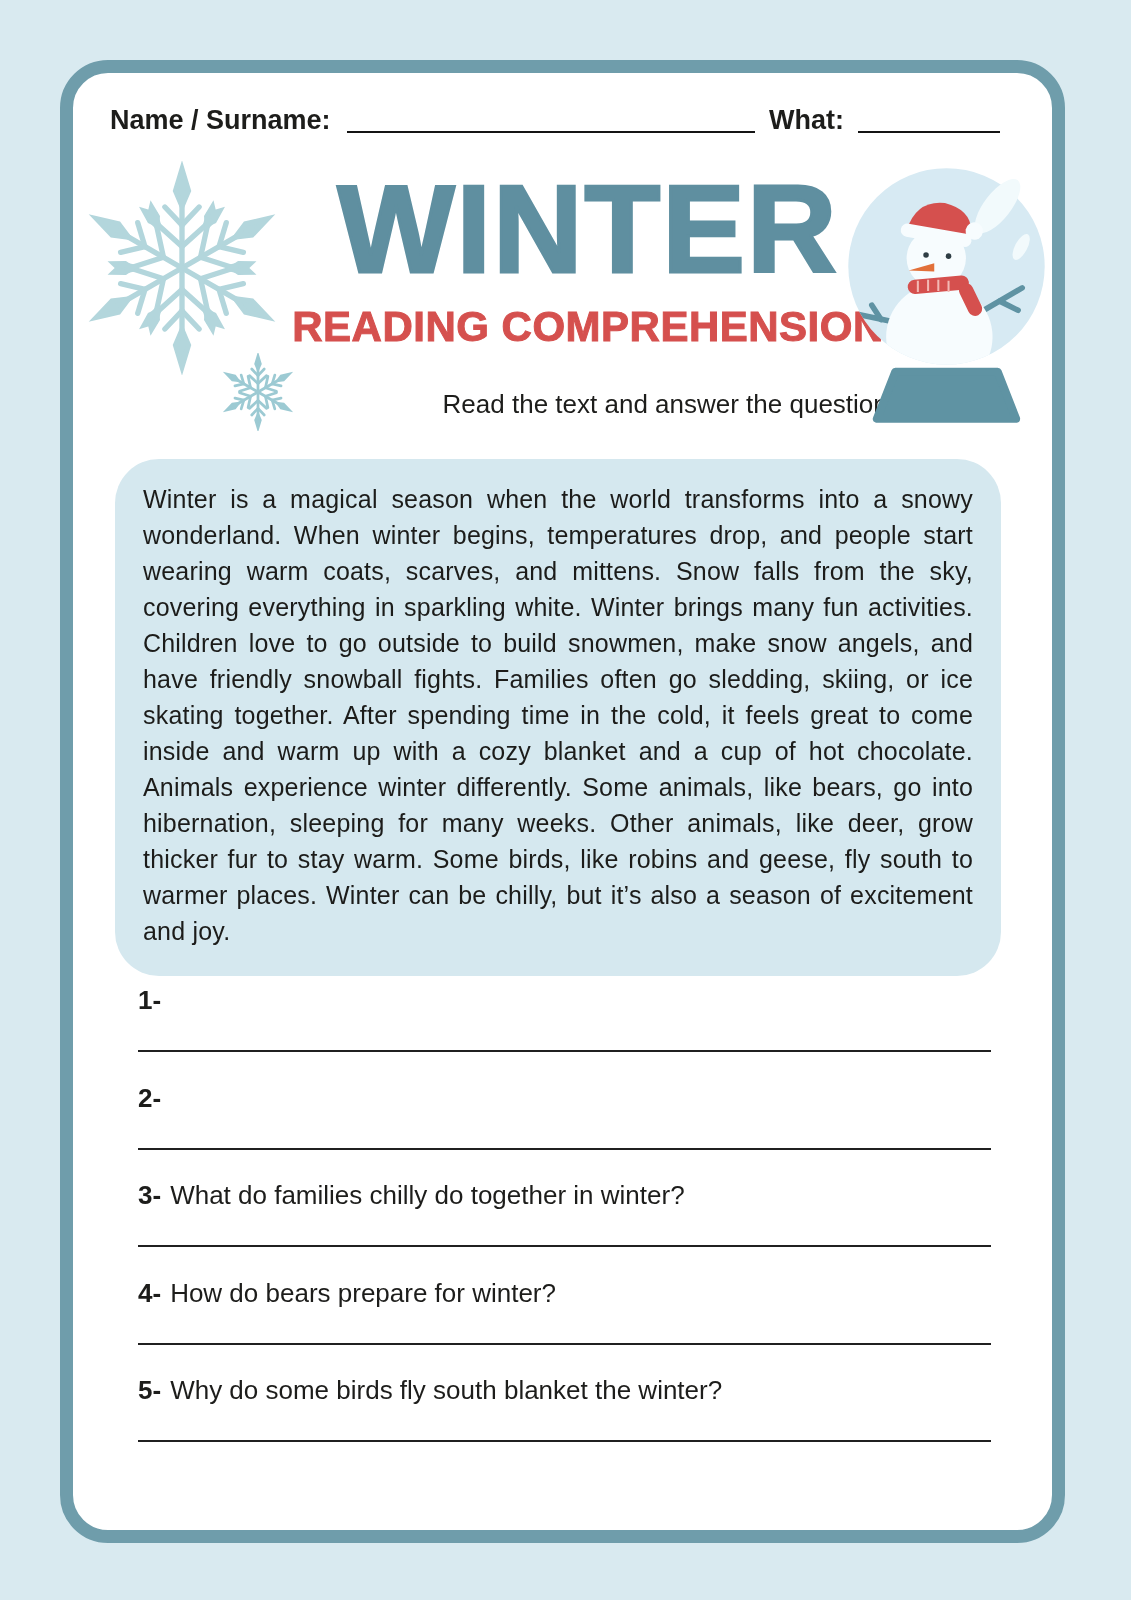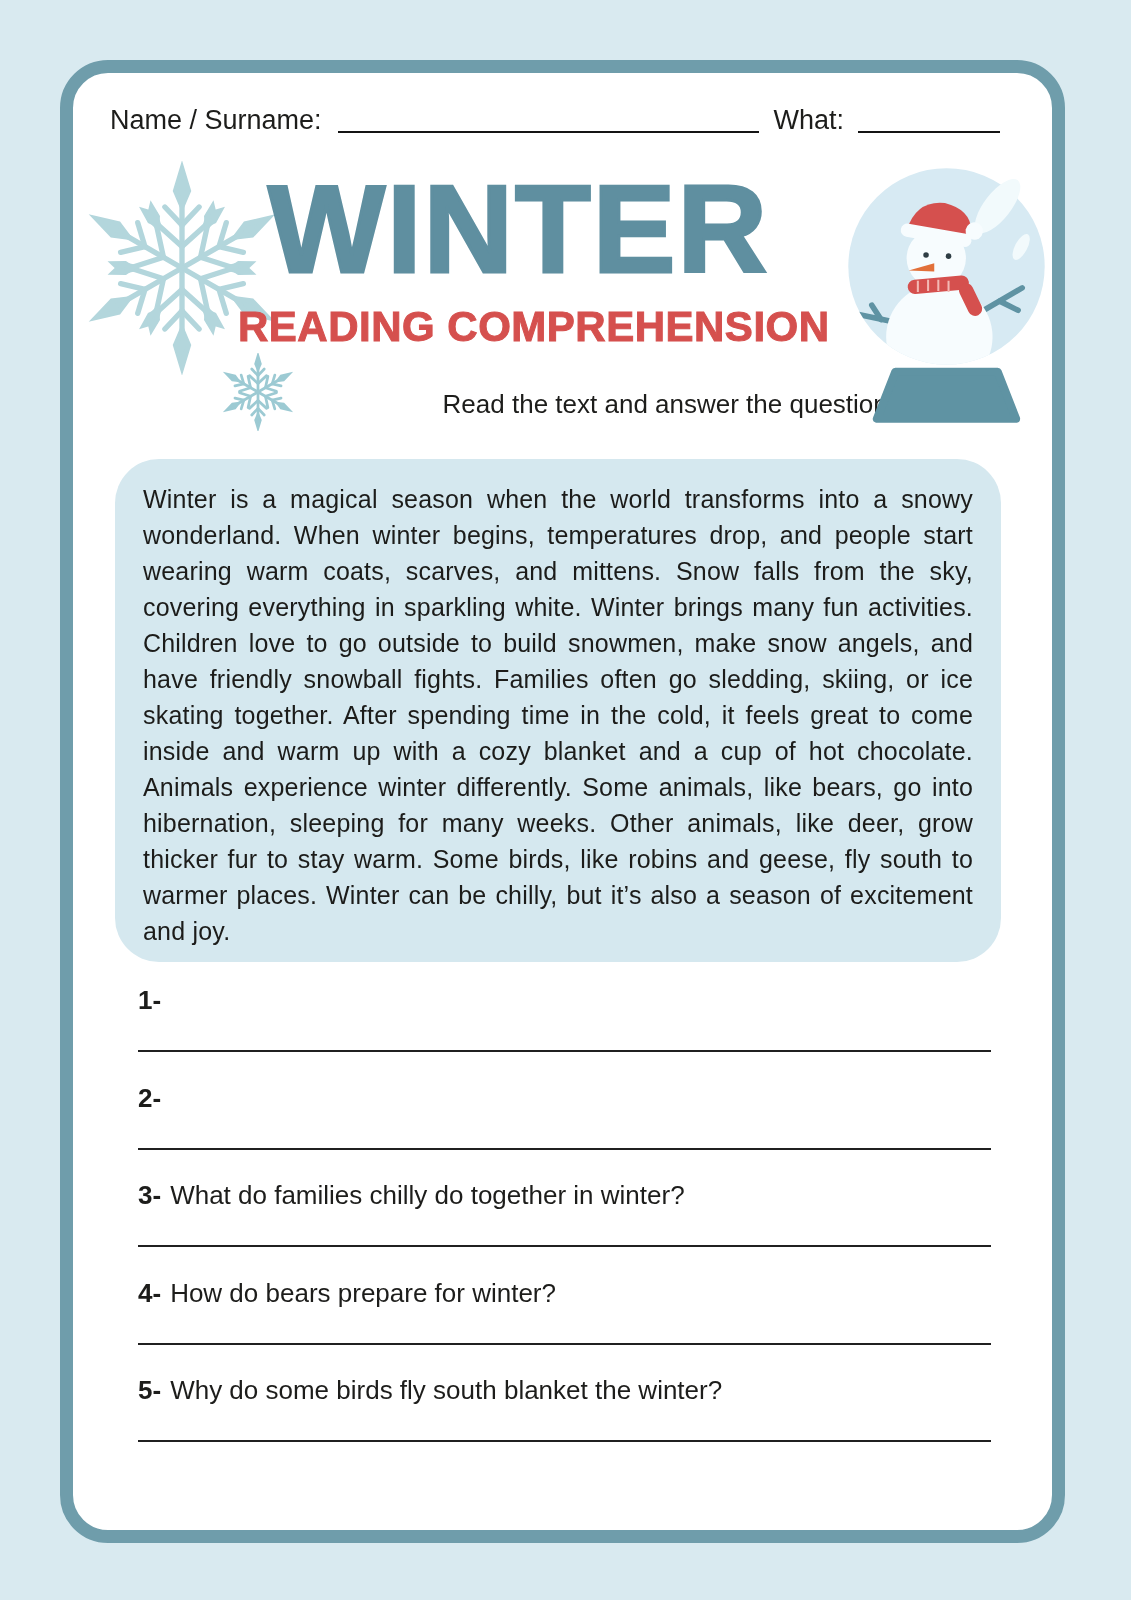--- a/index.html
+++ b/index.html
@@ -15,56 +15,58 @@
     position:absolute; left:60px; top:60px;
     width:1005px; height:1483px;
     background:#ffffff;
     border:13px solid #6f9dab;
     border-radius:48px;
   }
   
   .header-row {
     position:absolute; left:37px; top:32px; width:890px;
     display:flex; align-items:flex-end;
-    font-size:27px; font-weight:400;
+    font-size:27px; font-weight:700;
   }
   .h-label { white-space:nowrap; padding-bottom:2px; }
   .name-line { flex:1; border-bottom:2.5px solid #141414; margin:0 14px 5px 16px; height:2px; }
   .date-line { width:142px; border-bottom:2.5px solid #141414; margin:0 0 5px 14px; height:2px; }
 
   
   .title-main {
     position:absolute; left:195px; top:94px; width:640px;
+    text-align:center;
     font-size:124px; line-height:1; font-weight:800;
     color:#5f8fa0;
     -webkit-text-stroke:3px #5f8fa0;
     letter-spacing:2px;
   }
   .title-sub {
     position:absolute; left:165px; top:230px; width:700px;
+    text-align:center;
     font-size:42px; font-weight:800;
     color:#d5504e;
     -webkit-text-stroke:1px #d5504e;
     letter-spacing:0.5px;
   }
   .instruction {
     position:absolute; left:195px; top:316px; width:640px;
     text-align:right; font-size:26px;
   }
 
   .snowflake-large { position:absolute; left:2px; top:88px; width:214px; height:214px; }
   .snowflake-small { position:absolute; left:146px; top:280px; width:78px; height:78px; }
   .snow-globe { position:absolute; left:770px; top:88px; width:207px; height:268px; z-index:5; }
 
   
   .passage {
     position:absolute; left:42px; top:386px; width:886px;
     background:#d5e8ef;
     border-radius:44px;
-    padding:22px 28px 13px 28px;
+    padding:22px 28px 27px 28px;
     font-size:25px; line-height:36px;
     text-align:justify;
     letter-spacing:0.2px;
     color:#1c1c1a;
   }
 
   
   .question-block { position:absolute; left:65px; width:853px; font-size:26px; }
   .q-row { display:flex; align-items:baseline; }
   .q-num { font-weight:800; margin-right:9px; white-space:nowrap; }

